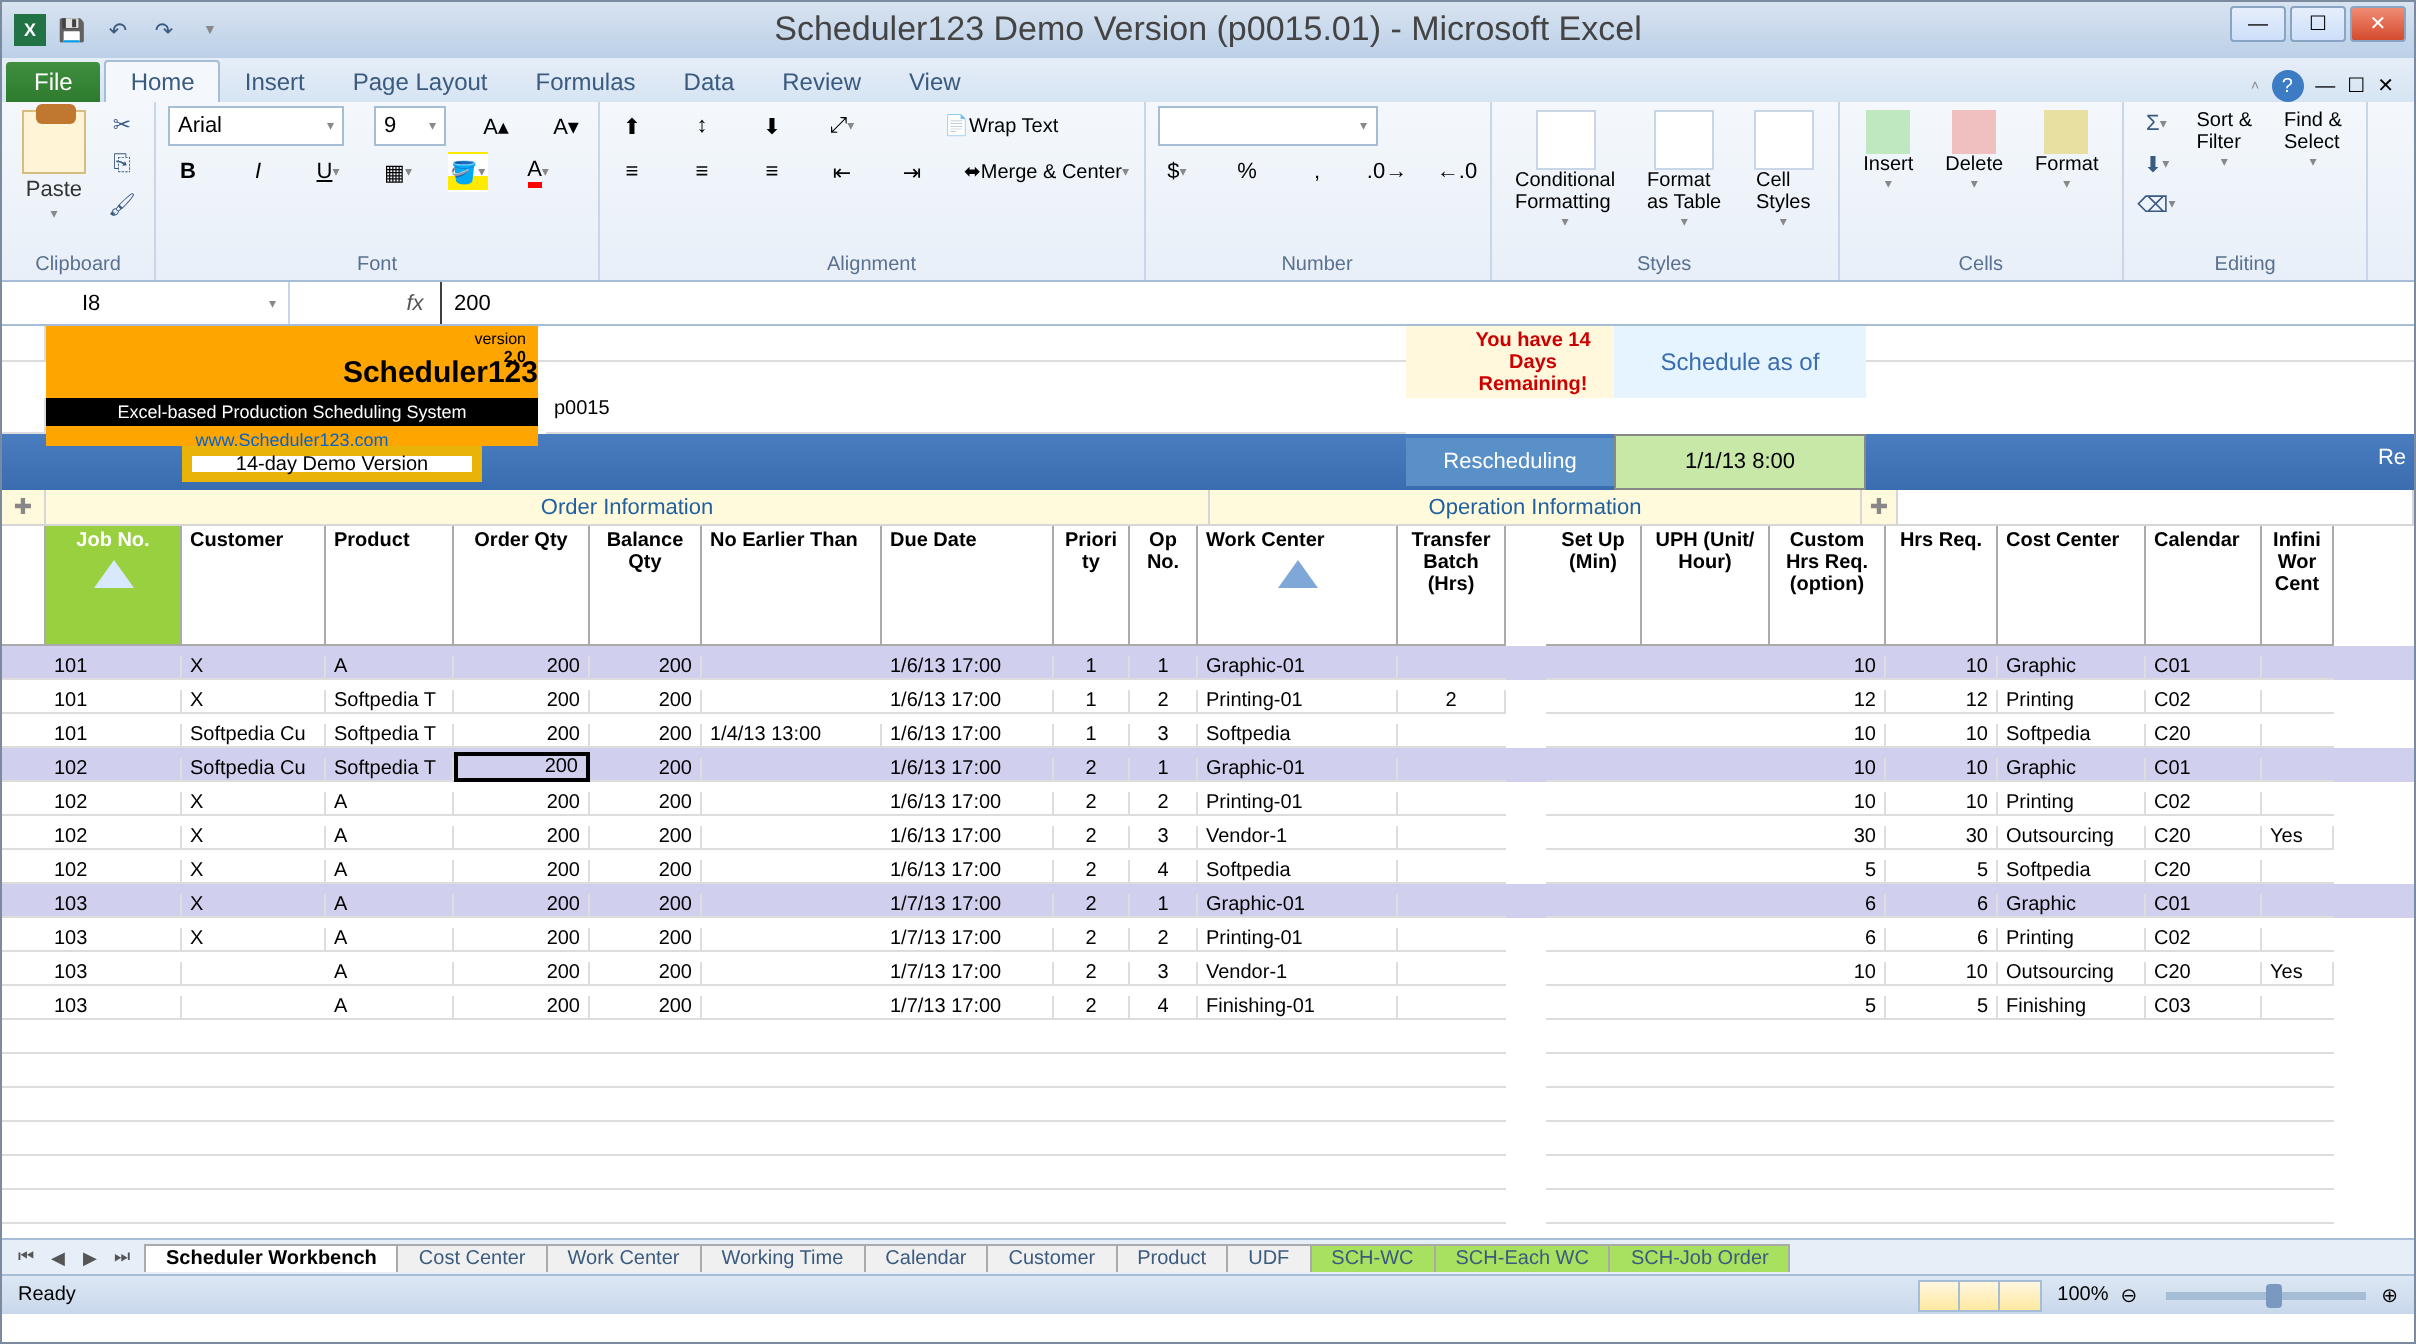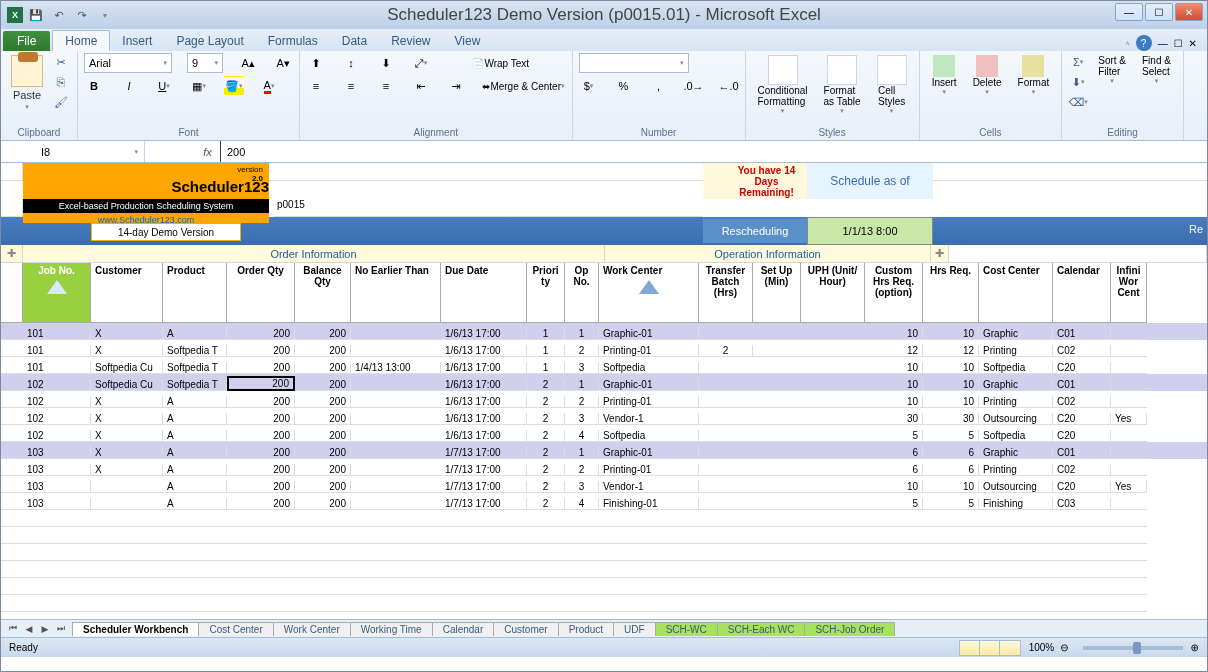--- a/index.html
+++ b/index.html
@@ -58,21 +58,21 @@
 .sched-banner { position: absolute; left: 22px; top: 0; width: 246px; height: 60px; background: #FFA500; z-index: 5; display: flex; flex-direction: column; }
 .sched-banner .btitle { font-size: 15px; font-weight: bold; text-align: right; padding-top: 15px; margin-left: 12px; }
 .sched-banner .version { position: absolute; right: 6px; top: 2px; font-size: 8px; text-align: right; }
 .sched-banner .bsub { background: #000; color: #fff; font-size: 9px; text-align: center; padding: 2px 0; margin-top: 4px; }
 .sched-banner .burl { font-size: 9px; text-align: center; color: #0066cc; text-decoration: underline; padding-top: 2px; }
 .blue-bar { height: 28px; background: linear-gradient(#4a7cc0,#3a6cb0); display: flex; }
 .red-warn { width: 104px; background: #fff8dc; color: #c00; font-size: 10px; font-weight: bold; text-align: center; display: flex; flex-direction: column; justify-content: center; line-height: 1.1; }
 .sched-as-of { width: 126px; background: #e6f4ff; color: #3a6cb0; font-size: 12px; display: flex; align-items: center; justify-content: center; }
 .resched-btn { width: 104px; background: #5a90c8; color: #fff; font-size: 11px; display: flex; align-items: center; justify-content: center; margin-top: 18px; height: 24px; }
 .asof-date { width: 126px; background: #c8e8a8; font-size: 11px; display: flex; align-items: center; justify-content: center; border: 1px solid #888; }
-.demo-btn { position: absolute; left: 90px; top: 60px; width: 150px; height: 18px; background: #fff; border: 1px solid #eab308; font-size: 10px; display: flex; align-items: center; justify-content: center; z-index: 6; }
+.demo-btn { position: absolute; left: 90px; top: 60px; width: 150px; height: 18px; background: #fff; border: 5px solid #eab308; font-size: 10px; display: flex; align-items: center; justify-content: center; z-index: 6; }
 
 
 .section-row { display: flex; height: 18px; background: #fffadc; }
 .section-cell { border-right: 1px solid #d6d6d6; border-bottom: 1px solid #d6d6d6; font-size: 11px; color: #2060a0; display: flex; align-items: center; justify-content: center; }
 .plus-icon { width: 22px; color: #888; }
 
 
 .col-headers { display: flex; height: 60px; background: #fff; }
 .ch { border-right: 1px solid #aaa; border-bottom: 1px solid #aaa; font-size: 10px; font-weight: bold; padding: 2px 4px; display: flex; flex-direction: column; }
 .ch.center { text-align: center; align-items: center; }
@@ -92,21 +92,21 @@
 .w-cust { width: 72px; }
 .w-prod { width: 64px; }
 .w-qty { width: 68px; }
 .w-bal { width: 56px; }
 .w-net { width: 90px; }
 .w-due { width: 86px; }
 .w-pri { width: 38px; }
 .w-op { width: 34px; }
 .w-wc { width: 100px; }
 .w-tb { width: 54px; }
-.w-su { width: 48px; }
+.w-su { width: 48px; margin-left: 20px; }
 .w-uph { width: 64px; }
 .w-chr { width: 58px; }
 .w-hrs { width: 56px; }
 .w-cc { width: 74px; }
 .w-cal { width: 58px; }
 .w-iwc { width: 36px; }
 
 
 .sheet-tabs { height: 18px; background: #e6eef8; border-top: 1px solid #a6bdd6; display: flex; align-items: center; font-size: 10px; }
 .nav-btns { display: flex; padding: 0 4px; gap: 0; }

